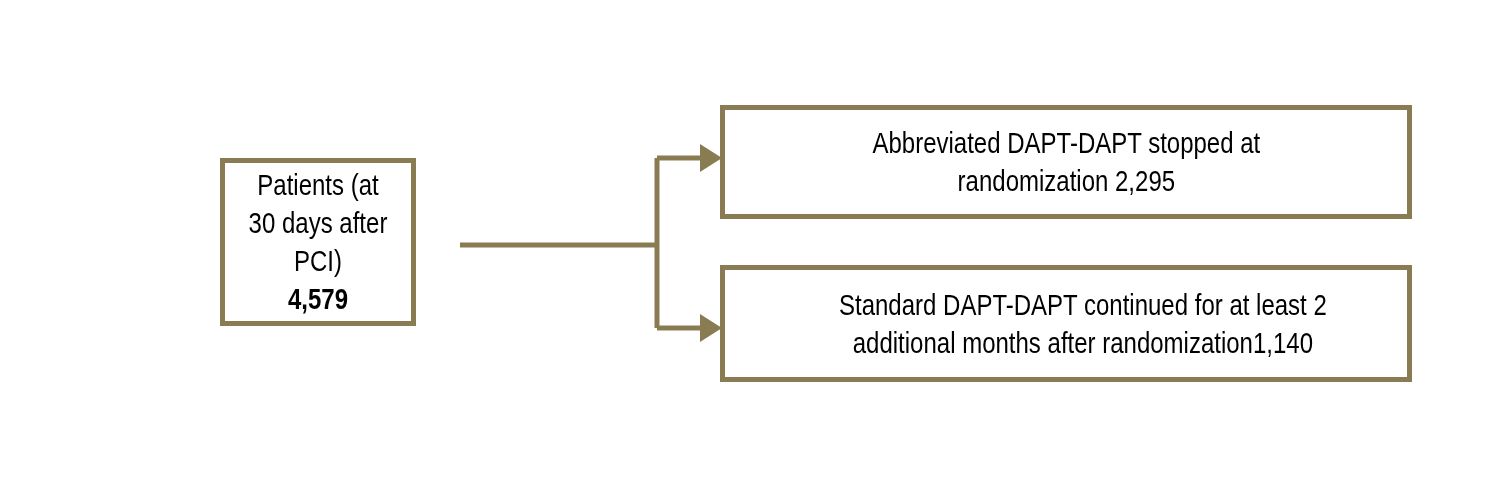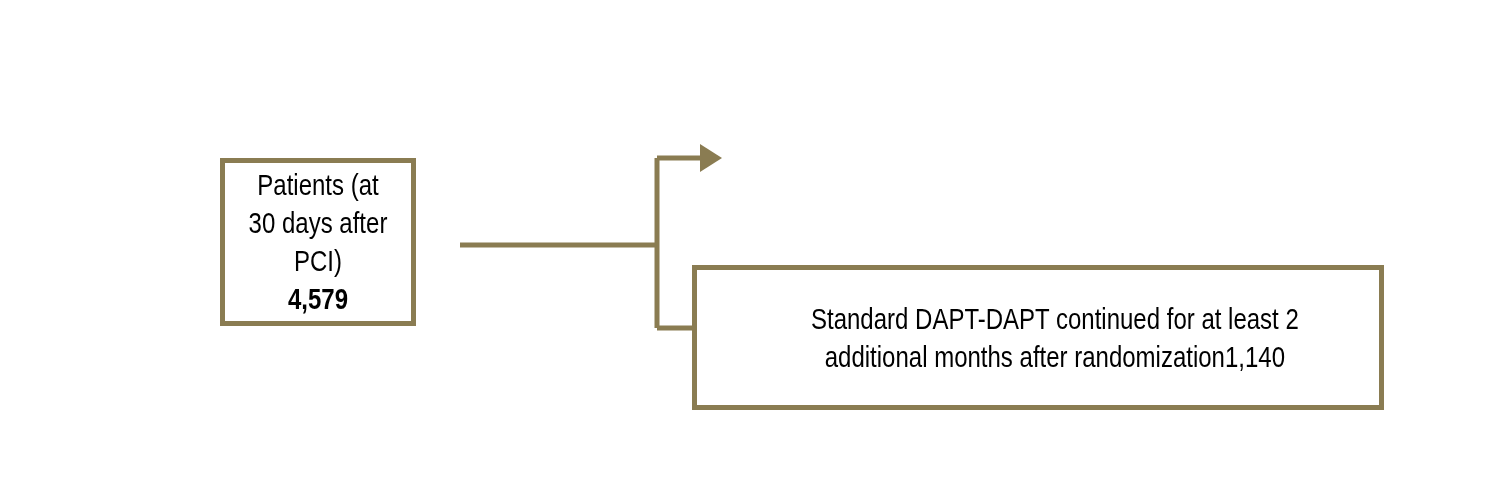--- a/index.html
+++ b/index.html
@@ -58,24 +58,24 @@
   }
 
   
   #box-arm-abbreviated {
     left: 720px;
     top: 105px;
     width: 692px;
     height: 114px;
   }
   #box-arm-standard {
-    left: 692px;
+    left: 720px;
     top: 265px;
     width: 692px;
-    height: 145px;
+    height: 117px;
     padding-left: 33px;
   }
   .arm-text {
     font-size: 30px;
   }
   .arm-line {
     display: block;
   }
 
   
@@ -110,20 +110,26 @@
   </svg>
 
   <div class="flow-box" id="box-source">
     <div class="box-text">
       <span>Patients (at 30</span>
       <span>days after PCI)</span>
       <span class="count-strong">4,579</span>
     </div>
   </div>
 
+  <div class="flow-box" id="box-arm-abbreviated">
+    <div class="box-text arm-text">
+      <span class="arm-line">Abbreviated DAPT-DAPT stopped at</span>
+      <span class="arm-line">randomization 2,295</span>
+    </div>
+  </div>
 
   <div class="flow-box" id="box-arm-standard">
     <div class="box-text arm-text">
       <span class="arm-line">Standard DAPT-DAPT continued for at least 2</span>
       <span class="arm-line">additional months after randomization1,140</span>
     </div>
   </div>
 
 </div>
 

